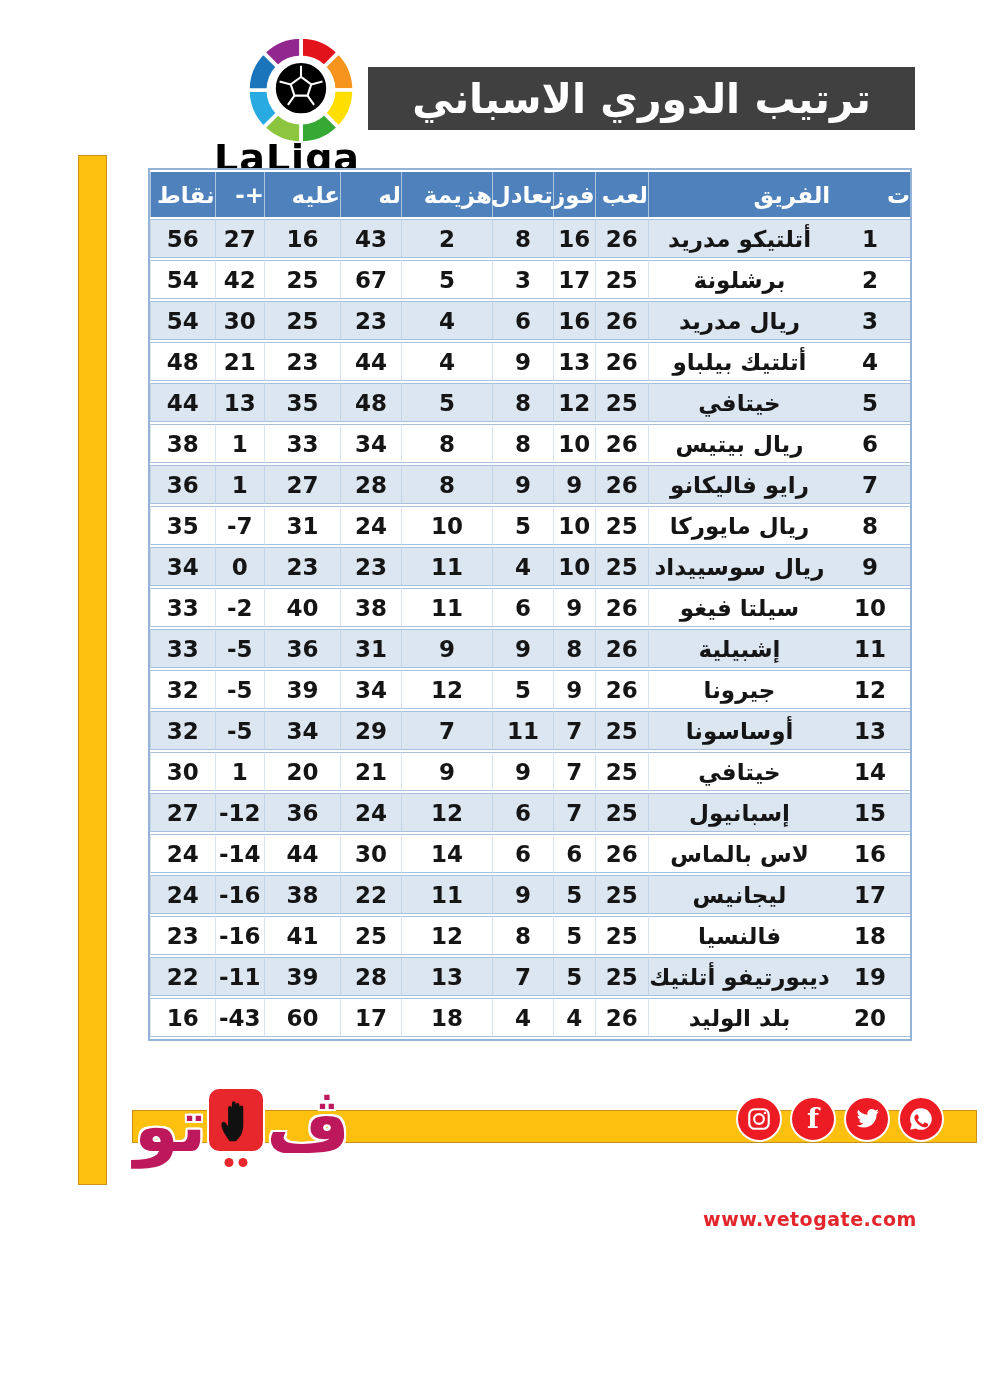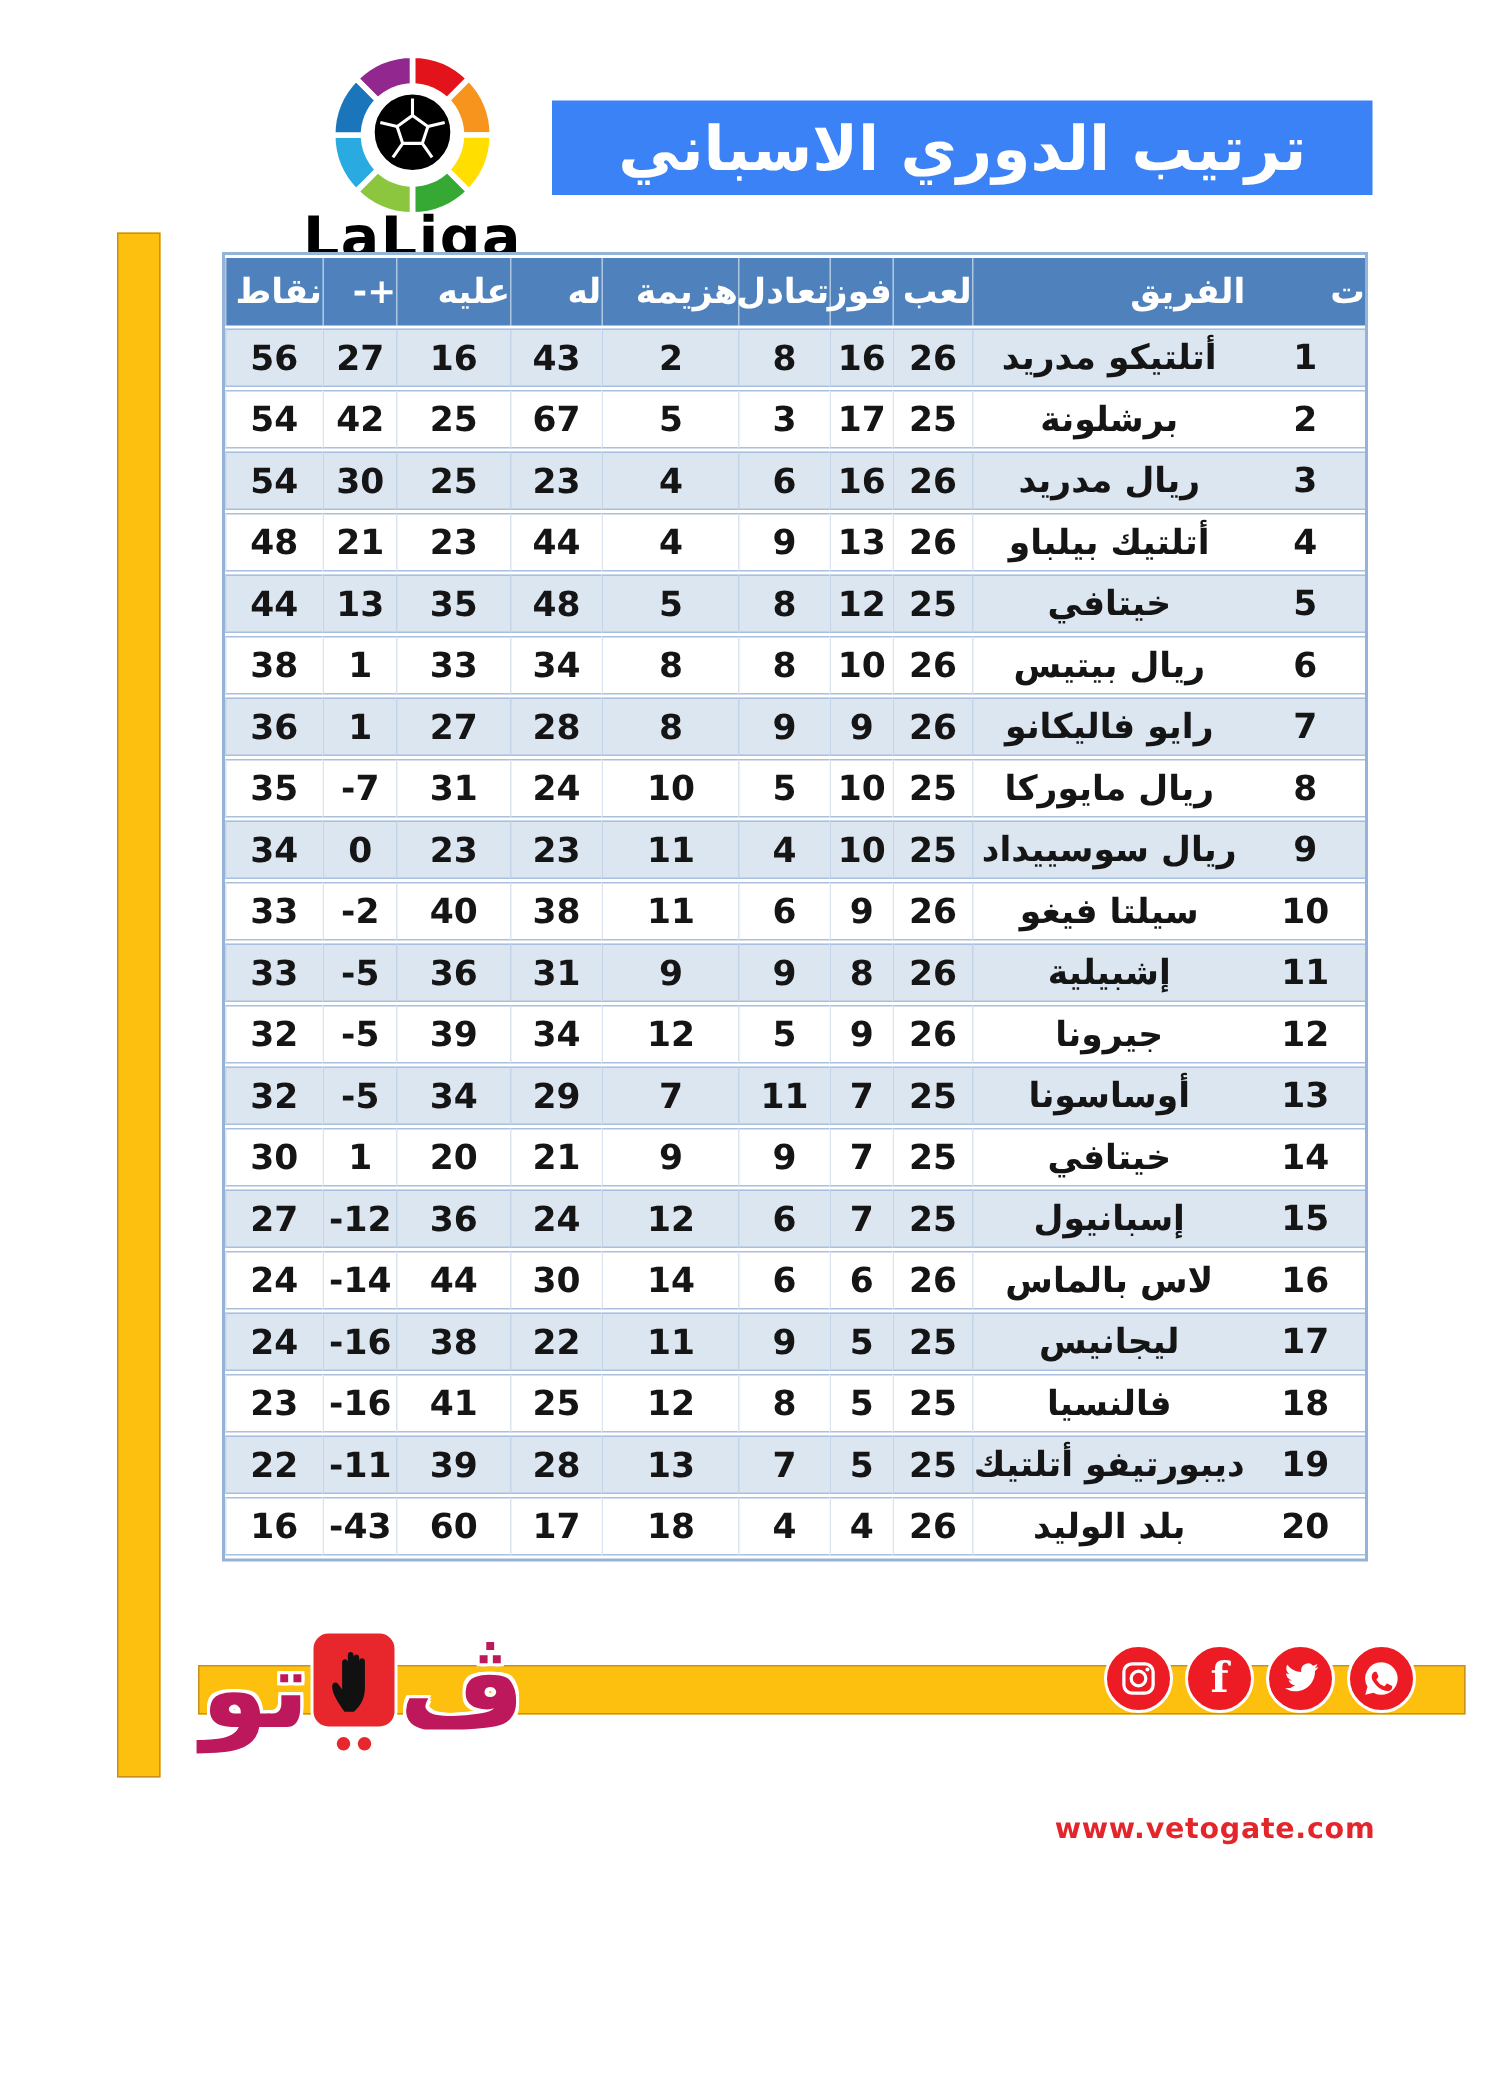--- a/index.html
+++ b/index.html
@@ -1,20 +1,20 @@
 <!DOCTYPE html>
 <html lang="ar"><head>
 <meta charset="utf-8">
 <style>
   * { box-sizing: border-box; margin: 0; padding: 0; }
   body { background: #fff; font-family: "DejaVu Sans", sans-serif; }
   .page { position: relative; width: 990px; height: 1400px; background: #fff; overflow: hidden; margin: 0 auto; }
 
   
-  .laliga-logo { position: absolute; left: 190px; top: 34px; width: 170px; text-align: center; }
+  .laliga-logo { position: absolute; left: 190px; top: 34px; width: 170px; text-align: right; }
   .laliga-logo .wordmark { font-size: 38px; font-weight: bold; color: #000; letter-spacing: 1px; margin-top: -14px; }
   .title-banner { position: absolute; left: 368px; top: 67px; width: 547px; height: 63px;
     display: flex; align-items: center; justify-content: center;
     color: #fff; font-size: 41px; font-weight: bold; direction: rtl; }
 
   
   .table-wrap { position: absolute; left: 148px; top: 168px; width: 764px; border: 2px solid #95B3D7; background: #fff; }
   table.standings { width: 100%; border-collapse: separate; border-spacing: 0 2px; direction: rtl; table-layout: fixed; }
   table.standings th { background: #4F81BD; color: #fff; font-size: 23px; font-weight: bold;
     height: 45px; text-align: right; border-left: 1px solid rgba(255,255,255,.55); }
@@ -76,21 +76,21 @@
         <circle cx="60" cy="58" r="28" fill="#000000" stroke="#ffffff" stroke-width="2"></circle>
         <g stroke="#ffffff" stroke-width="2.2" fill="none">
           <path d="M60 46 L71 54 L67 66 L53 66 L49 54 Z"></path>
           <path d="M60 46 L60 34 M71 54 L83 51 M67 66 L74 76 M53 66 L46 76 M49 54 L37 51"></path>
         </g>
       </svg>
     </span>
     <div class="wordmark">LaLiga</div>
   </div>
 
-  <div class="title-banner" style="background:#3b82f6;">ترتيب الدوري الاسباني</div>
+  <div class="title-banner" style="background:#404040;">ترتيب الدوري الاسباني</div>
 
   <div class="table-wrap">
     <table class="standings">
       <colgroup>
         <col style="width:10.5%">
           <col style="width:24%">
           <col style="width:7%">
           <col style="width:5.5%">
         <col style="width:8%">
           <col style="width:12%">

